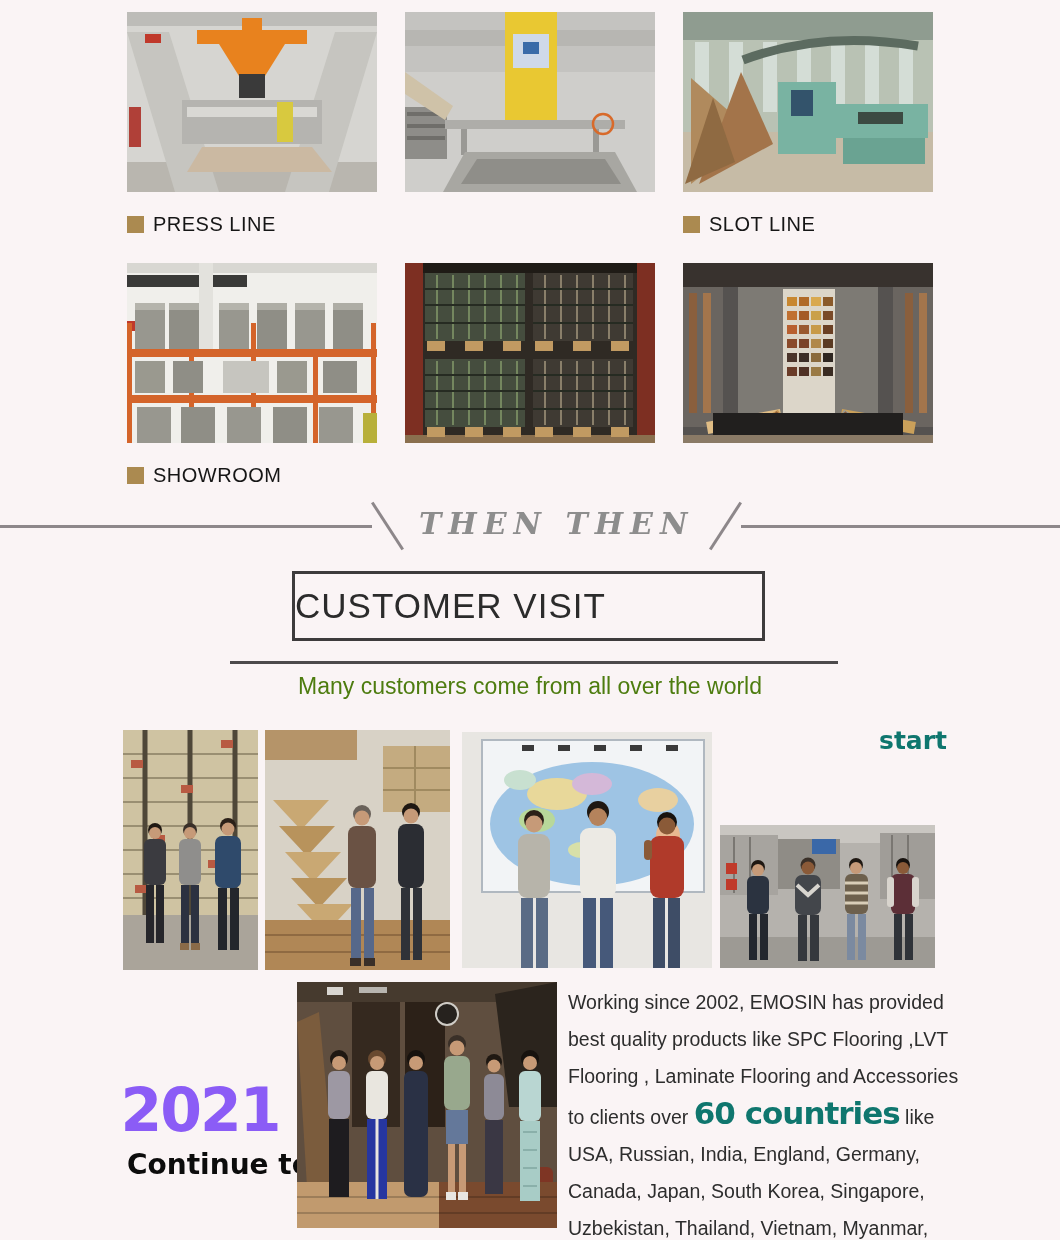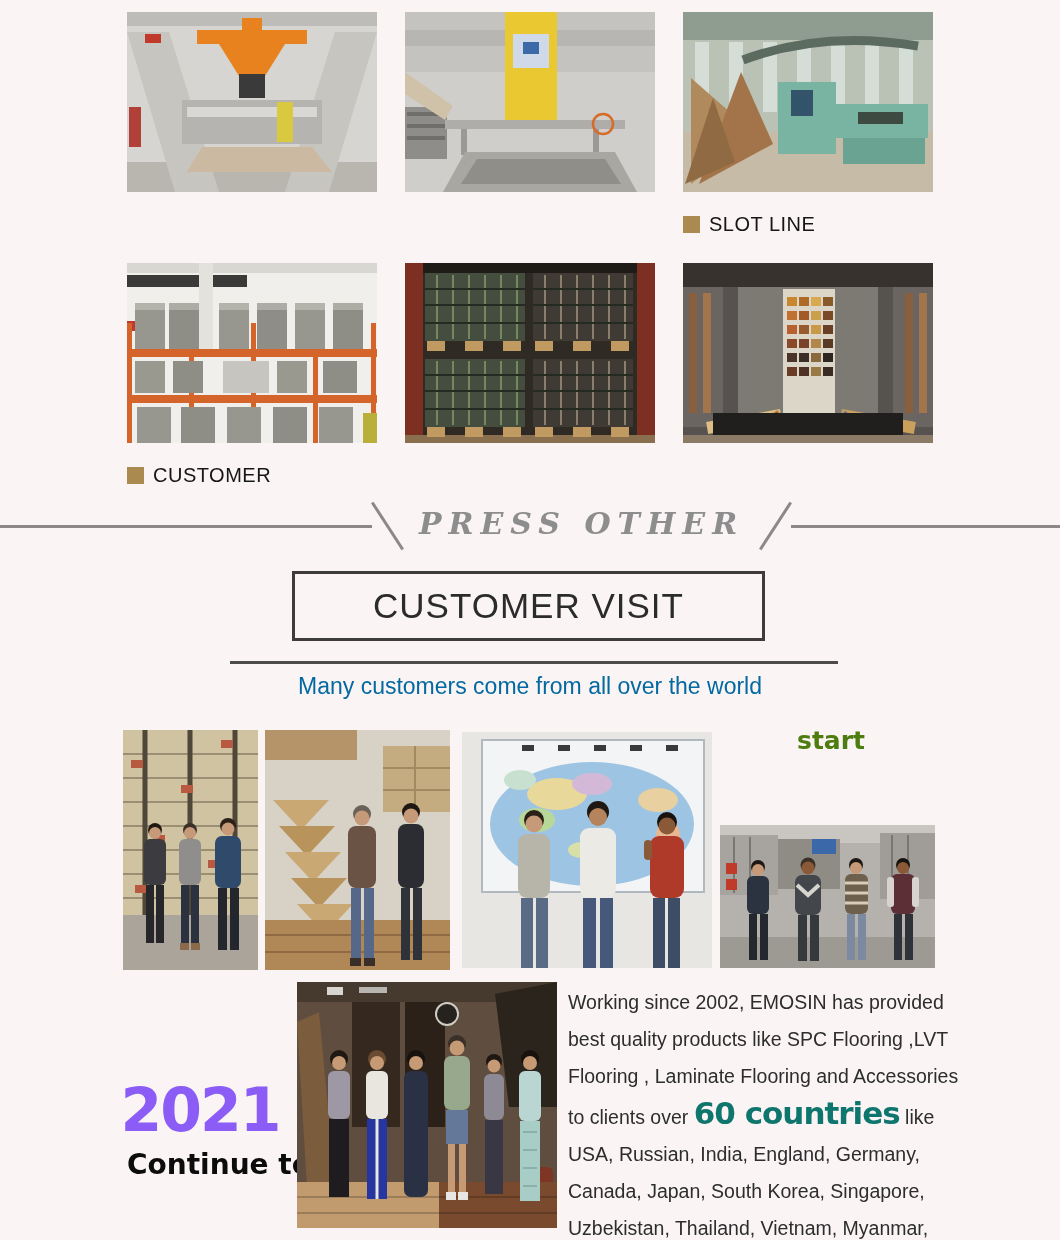--- a/index.html
+++ b/index.html
@@ -25,37 +25,37 @@
   .dslash{width:3px;height:56px;background:#8d878a;margin:0 14px;}
   .dslash-left{transform:rotate(-33deg);}
   .dslash-right{transform:rotate(33deg);}
   .dscript{font-family:"DejaVu Serif",serif;font-style:italic;font-weight:bold;
            font-size:30px;color:#8d8d8d;letter-spacing:7px;margin:0 16px;
            transform:translateY(-3px);white-space:nowrap;}
 
   
   .cv-box{position:absolute;left:292px;top:571px;width:467px;height:64px;
           border:3px solid #3d3b3c;display:flex;align-items:center;
-          justify-content:center;font-size:35px;color:#2b2b2b;letter-spacing:1px;}
+          font-size:35px;color:#2b2b2b;letter-spacing:1px;}
   .cv-line{position:absolute;left:230px;top:661px;width:608px;height:3px;background:#4c4a4b;}
   .cv-subtitle{position:absolute;left:0;top:673px;width:1060px;text-align:center;
-               font-size:23px;color:#0369a1;}
+               font-size:23px;color:#4d7c0f;}
 
   
   .photo{position:absolute;}
   .photo svg{width:100%;height:100%;display:block;}
   #photo1{left:123px;top:730px;width:135px;height:240px;}
   #photo2{left:265px;top:730px;width:185px;height:240px;}
   #photo3{left:462px;top:732px;width:250px;height:236px;}
   #photo4{left:720px;top:825px;width:215px;height:143px;}
   #photo5{left:297px;top:982px;width:260px;height:246px;}
 
   
-  .start-label{position:absolute;left:797px;top:726px;width:150px;text-align:left;
-               font-family:"DejaVu Sans",sans-serif;font-weight:bold;font-size:25px;color:#4d7c0f;}
+  .start-label{position:absolute;left:797px;top:726px;width:150px;text-align:right;
+               font-family:"DejaVu Sans",sans-serif;font-weight:bold;font-size:25px;color:#0f766e;}
   .start-year{position:absolute;left:748px;top:752px;width:162px;text-align:center;
               font-family:"DejaVu Sans",sans-serif;font-weight:bold;font-size:60px;
               line-height:1;color:#0c0c0c;letter-spacing:-2px;}
   .end-year{position:absolute;left:120px;top:1080px;width:160px;text-align:center;
             font-family:"DejaVu Sans",sans-serif;font-weight:bold;font-size:60px;
             line-height:1;color:#8b5cf6;letter-spacing:-2px;}
   .end-label{position:absolute;left:127px;top:1148px;width:220px;
              font-family:"DejaVu Sans",sans-serif;font-weight:bold;font-size:28px;color:#0c0c0c;}
 
   
@@ -82,20 +82,24 @@
         <rect x="2" y="95" width="12" height="40" fill="#b04038"></rect>
         <rect x="70" y="18" width="110" height="14" fill="#e8821e"></rect>
         <rect x="115" y="6" width="20" height="14" fill="#e8821e"></rect>
         <polygon points="92,32 158,32 138,64 112,64" fill="#e8821e"></polygon>
         <rect x="112" y="62" width="26" height="24" fill="#3a3a3a"></rect>
         <rect x="55" y="88" width="140" height="44" fill="#b5b4b0"></rect>
         <rect x="60" y="95" width="130" height="10" fill="#d9d8d4"></rect>
         <rect x="150" y="90" width="16" height="40" fill="#d8c93f"></rect>
         <polygon points="75,135 185,135 205,160 60,160" fill="#cbb9a2"></polygon>
       </svg>
+      <div class="prod-label">
+        <span class="bullet" style="background: rgb(171, 138, 80);"></span>
+        <span>PRESS LINE</span>
+      </div>
     </div>
 
     <div class="prod-cell">
       <svg class="prod-img" viewBox="0 0 250 180" preserveAspectRatio="none">
         <rect width="250" height="180" fill="#cfcecb"></rect>
         <rect width="250" height="60" fill="#c4c3c0"></rect>
         <rect y="18" width="250" height="16" fill="#b7b6b2"></rect>
         <rect x="0" y="95" width="42" height="52" fill="#8e8d89"></rect>
         <rect x="2" y="100" width="38" height="4" fill="#6f6e6a"></rect>
         <rect x="2" y="112" width="38" height="4" fill="#6f6e6a"></rect>
@@ -177,21 +181,21 @@
         <rect x="0" y="132" width="250" height="8" fill="#d4642a"></rect>
         <rect x="10" y="144" width="34" height="36" fill="#98978f"></rect>
         <rect x="54" y="144" width="34" height="36" fill="#8f8e86"></rect>
         <rect x="100" y="144" width="34" height="36" fill="#98978f"></rect>
         <rect x="146" y="144" width="34" height="36" fill="#8f8e86"></rect>
         <rect x="192" y="144" width="34" height="36" fill="#98978f"></rect>
         <rect x="236" y="150" width="14" height="30" fill="#b8b03a"></rect>
       </svg>
       <div class="prod-label">
         <span class="bullet" style="background: rgb(171, 138, 80);"></span>
-        <span>CUSTOMER</span>
+        <span>SHOWROOM</span>
       </div>
     </div>
 
     <div class="prod-cell">
       <svg class="prod-img" viewBox="0 0 250 180" preserveAspectRatio="none">
         <rect width="250" height="180" fill="#2f2a24"></rect>
         <rect width="18" height="180" fill="#7d2f22"></rect>
         <rect x="232" width="18" height="180" fill="#7d2f22"></rect>
         <rect x="18" width="214" height="10" fill="#1f1b16"></rect>
         <rect y="172" width="250" height="8" fill="#8a6f4e"></rect>
@@ -269,21 +273,21 @@
         </g>
         <rect x="30" y="150" width="190" height="22" fill="#211f1e"></rect>
         <rect y="172" width="250" height="8" fill="#8a7a66"></rect>
       </svg>
     </div>
   </div>
 
   <div class="divider">
     <div class="dline dline-left"></div>
     <div class="dslash dslash-left"></div>
-    <div class="dscript">PRESS OTHER</div>
+    <div class="dscript">THEN THEN</div>
     <div class="dslash dslash-right"></div>
     <div class="dline dline-right"></div>
   </div>
 
   <div class="cv-box">
     <span>CUSTOMER VISIT</span>
   </div>
   <div class="cv-line"></div>
   <div class="cv-subtitle">Many customers come from all over the world</div>
 

